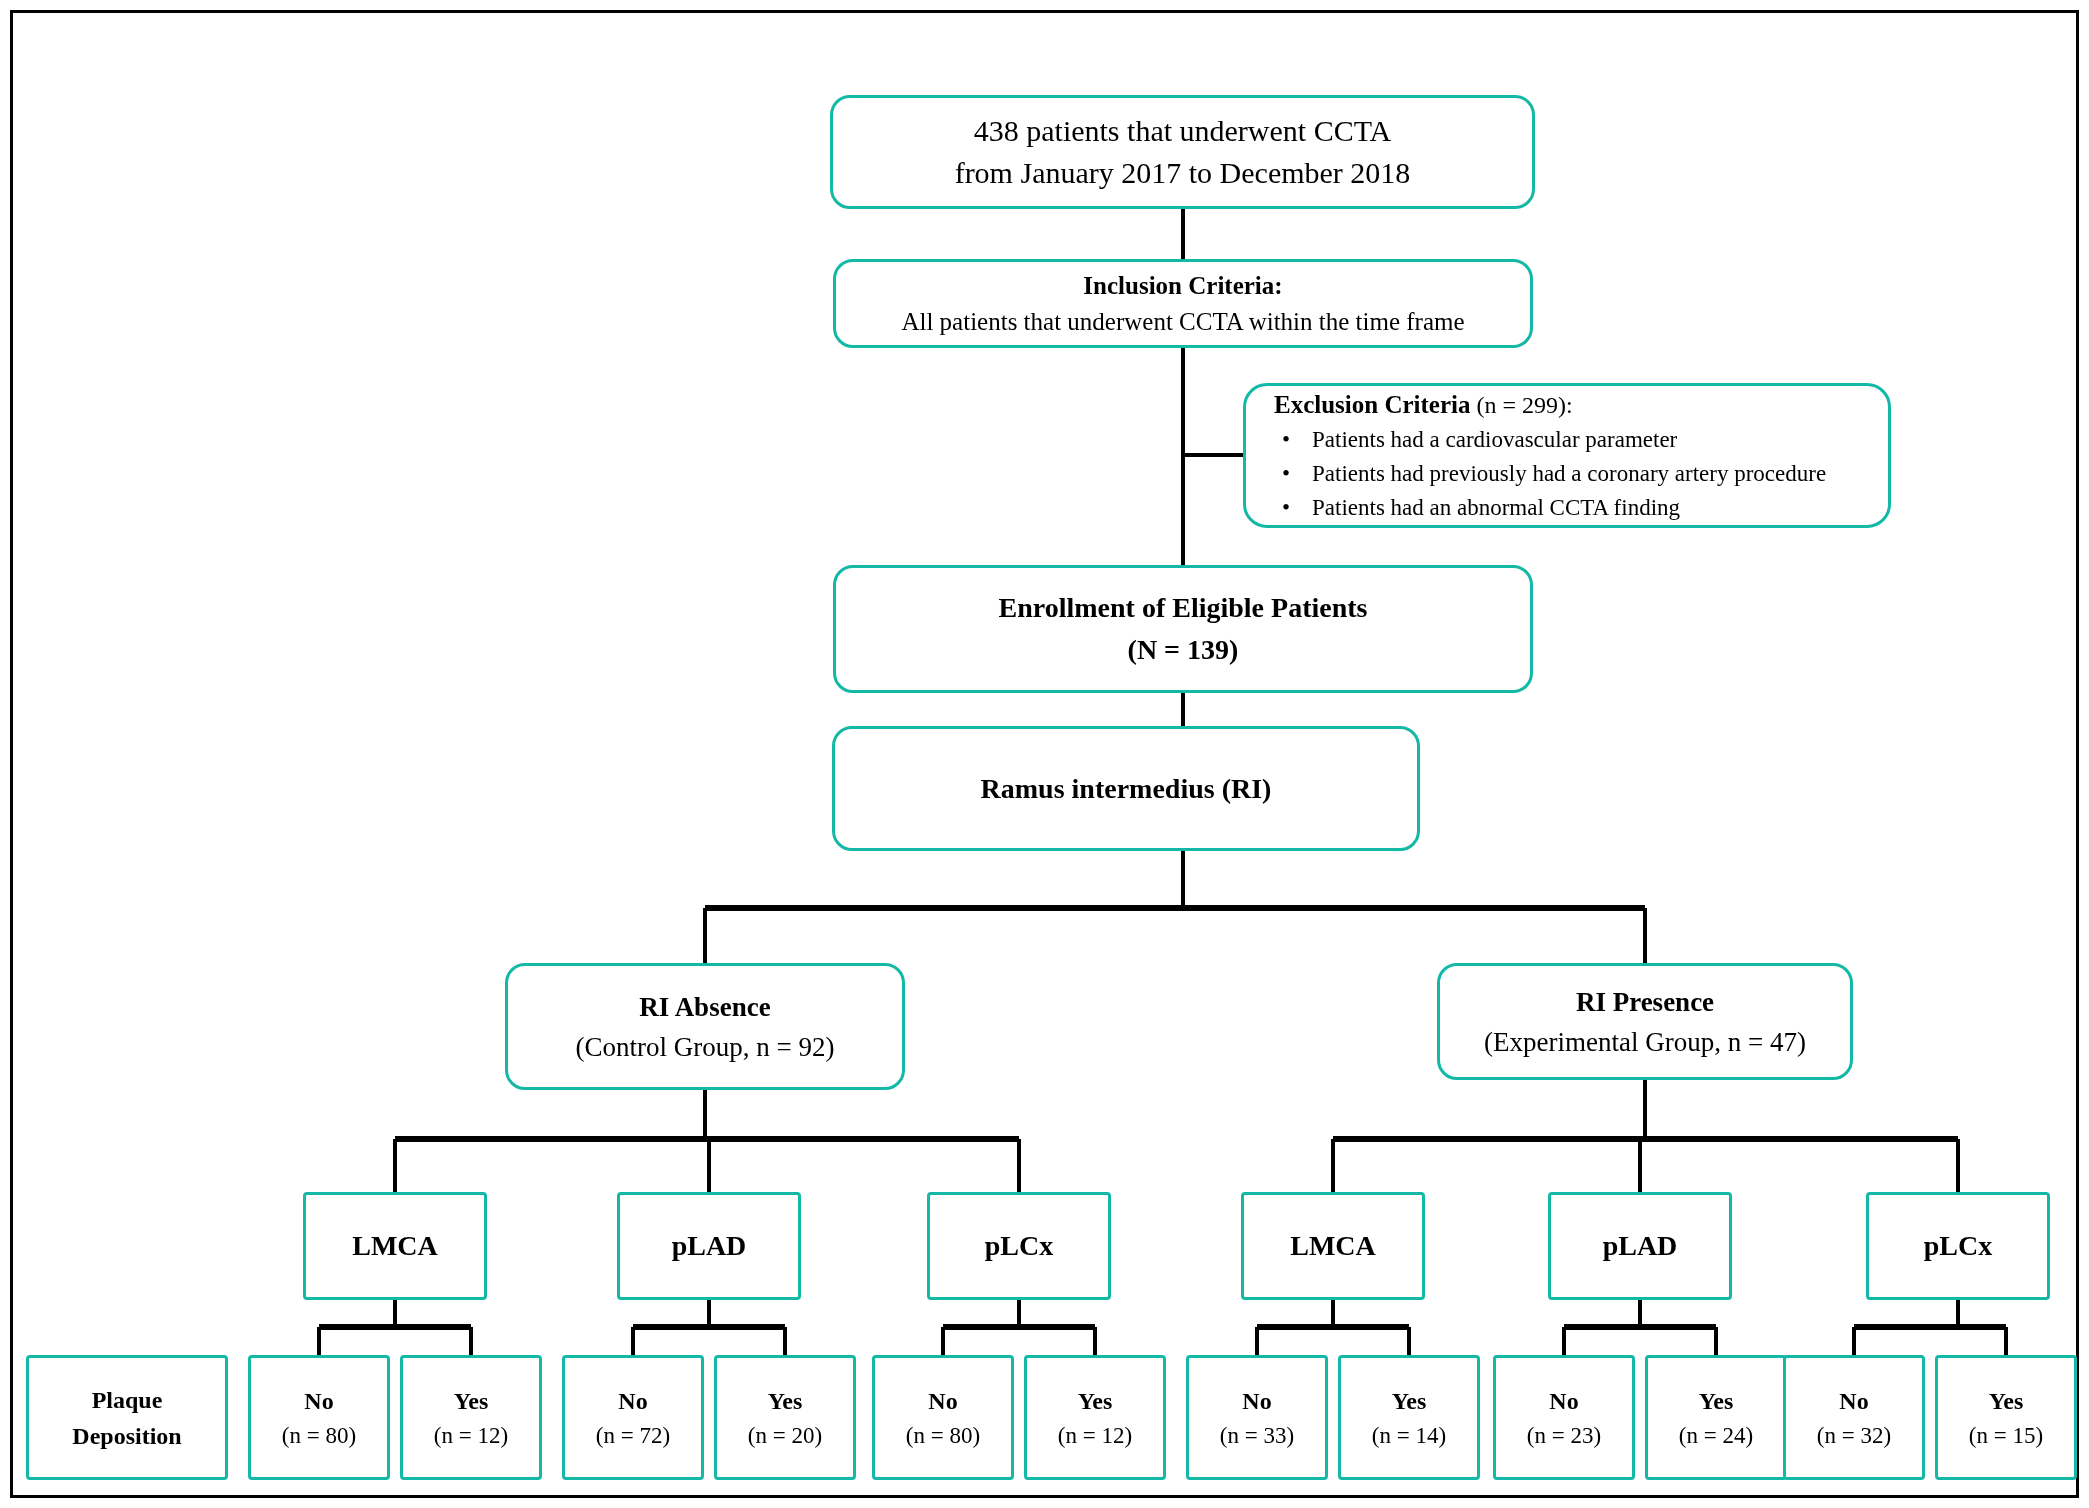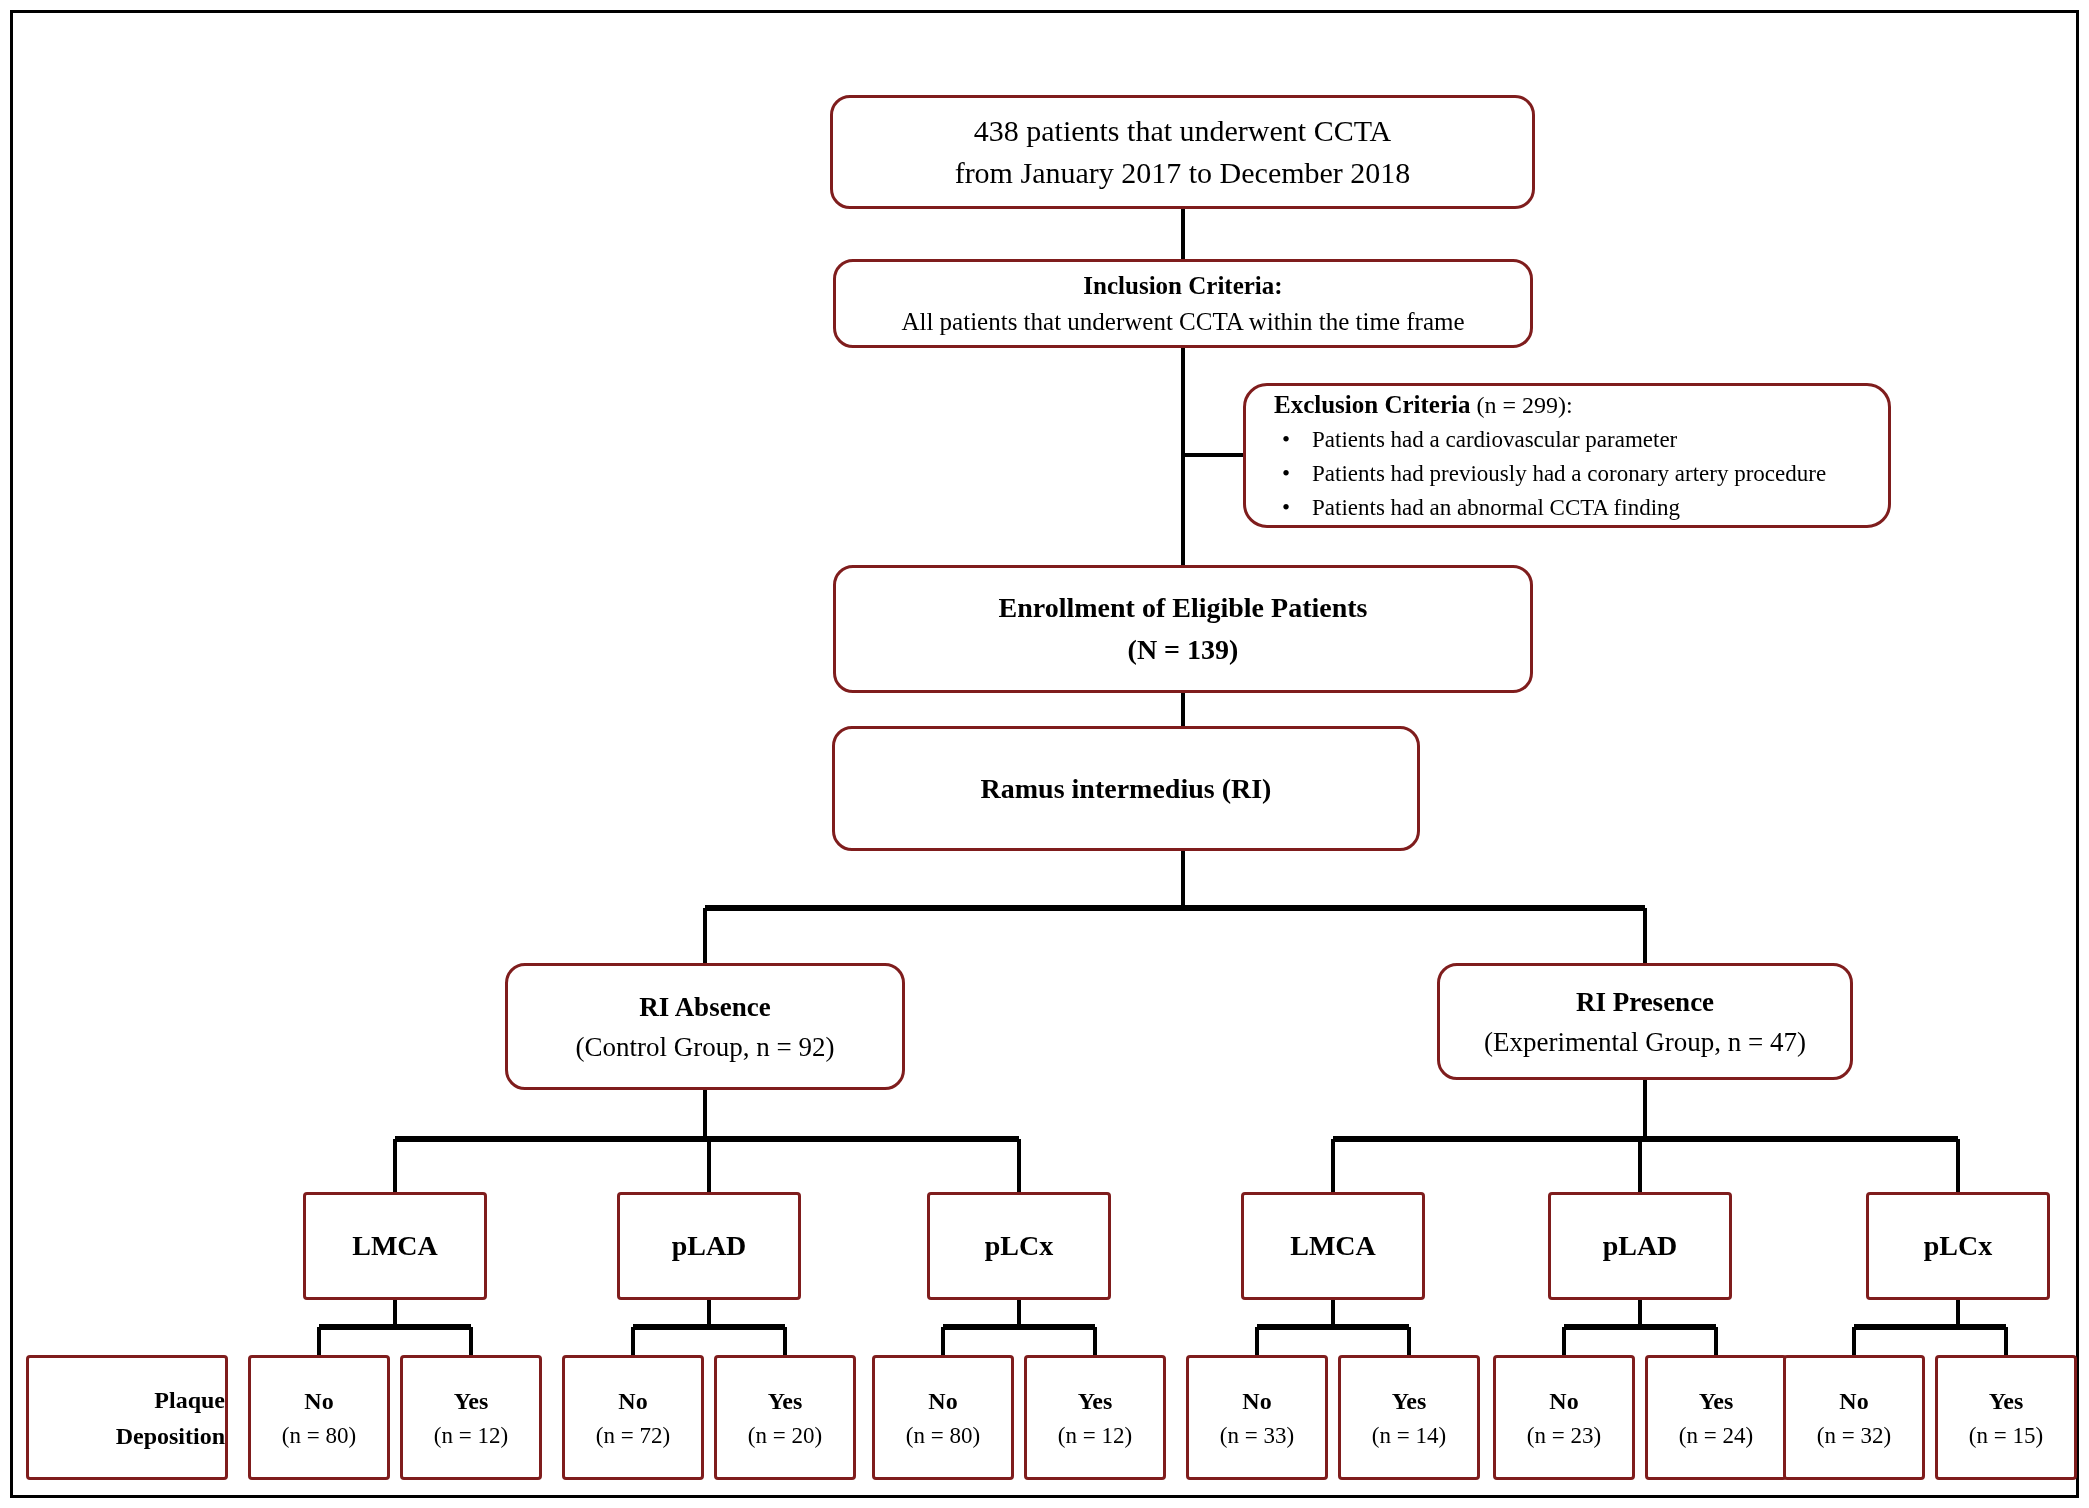--- a/index.html
+++ b/index.html
@@ -1,20 +1,20 @@
 <!DOCTYPE html>
 <html><head>
 <meta charset="utf-8">
 <style>
   html,body{margin:0;padding:0;background:#fff;}
   body{width:2089px;height:1508px;position:relative;font-family:"Liberation Serif","DejaVu Serif",serif;color:#000;}
   .canvas{position:absolute;left:0;top:0;width:2089px;height:1508px;background:#fff;overflow:hidden;}
   .frame{position:absolute;left:10px;top:10px;right:10px;bottom:10px;border:3px solid #000;}
   .wires{position:absolute;left:0;top:0;}
-  .box{position:absolute;background:#fff;border:3px solid #7f1d1d;border-radius:20px;
+  .box{position:absolute;background:#fff;border:3px solid #14b8a6;border-radius:20px;
        display:flex;flex-direction:column;align-items:center;justify-content:center;
        text-align:center;box-sizing:border-box;}
   .b{font-weight:bold;}
   .t30{font-size:30px;line-height:42px;}
   .t28{font-size:28px;line-height:42px;}
   .t27{font-size:27px;line-height:40px;}
   .t25{font-size:25px;line-height:36px;}
   .t24{font-size:24px;line-height:36px;}
   .t23{font-size:23px;line-height:34px;}
   .exc{align-items:flex-start;text-align:left;padding:10px 14px 10px 28px;border-radius:24px;}
@@ -140,21 +140,21 @@
   <div class="box t28 b small-box" style="left:1241px;top:1192px;width:184px;height:108px;">
     <div>LMCA</div>
   </div>
   <div class="box t28 b small-box" style="left:1548px;top:1192px;width:184px;height:108px;">
     <div>pLAD</div>
   </div>
   <div class="box t28 b small-box" style="left:1866px;top:1192px;width:184px;height:108px;">
     <div>pLCx</div>
   </div>
 
-  <div class="box t24 b small-box" style="left:26px;top:1355px;width:202px;height:125px;align-items:flex-end;">
+  <div class="box t24 b small-box" style="left:26px;top:1355px;width:202px;height:125px;">
     <div>Plaque</div>
     <div>Deposition</div>
   </div>
 
   <div class="box t24 small-box" style="left:248px;top:1355px;width:142px;height:125px;">
     <div class="b">No</div>
     <div class="t23">(n = 80)</div>
   </div>
   <div class="box t24 small-box" style="left:400px;top:1355px;width:142px;height:125px;">
     <div class="b">Yes</div>

